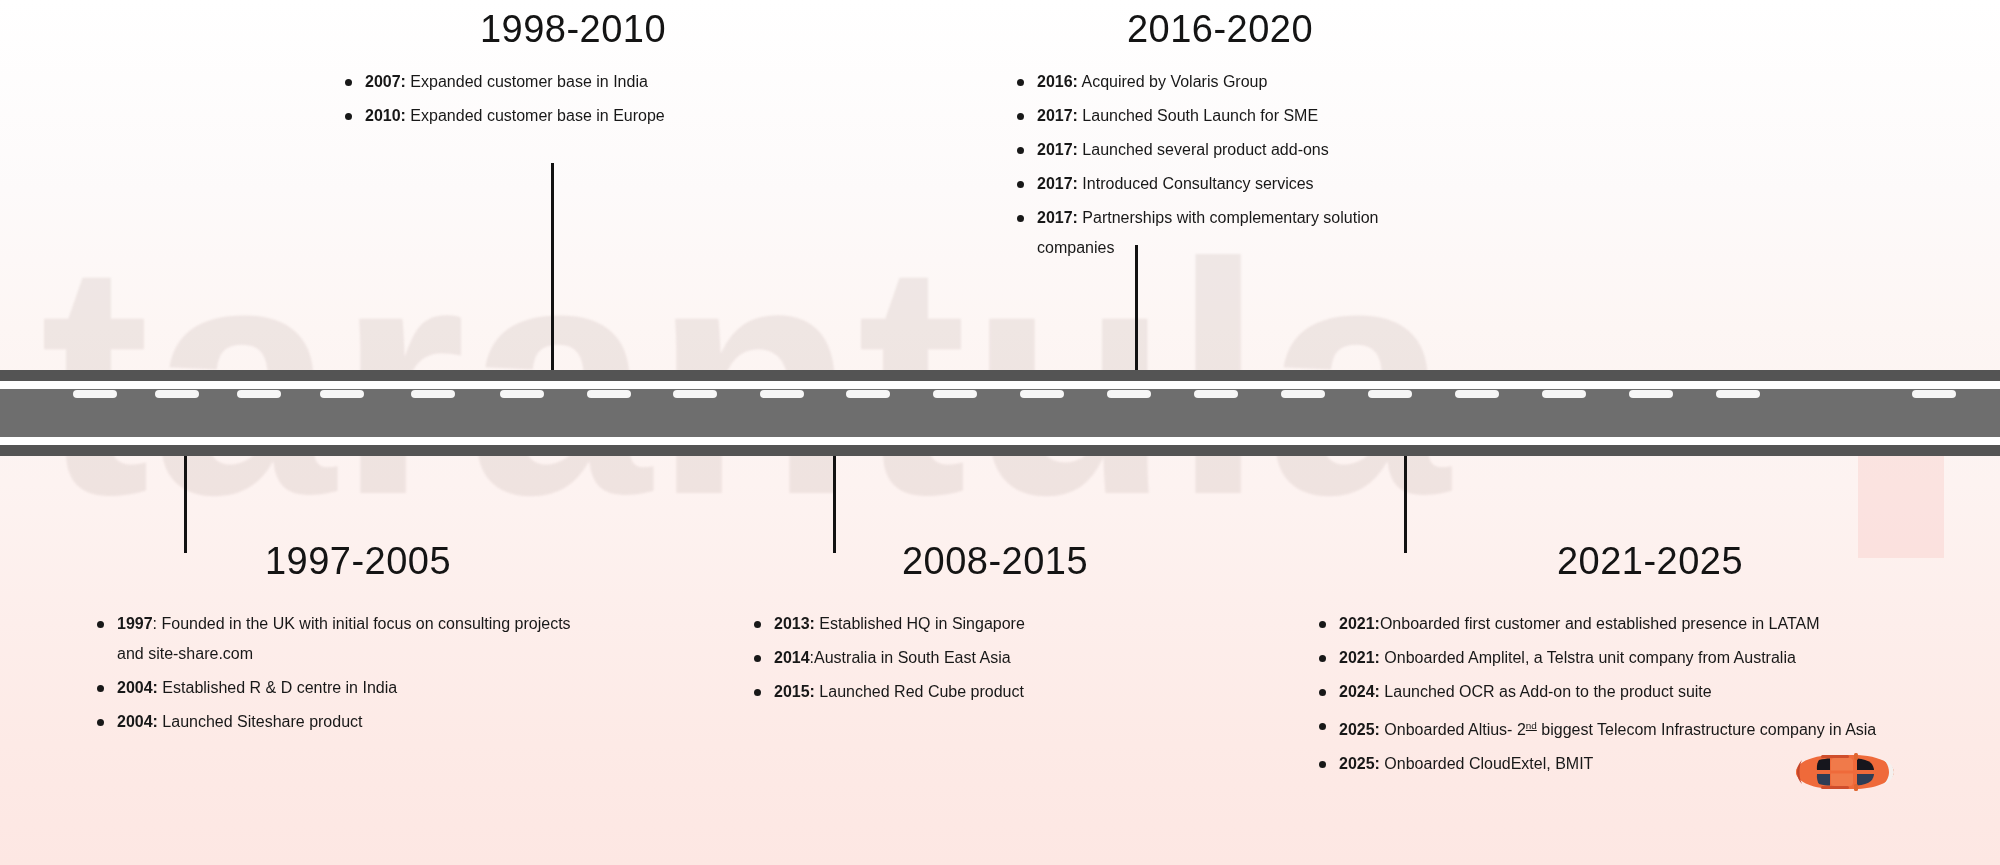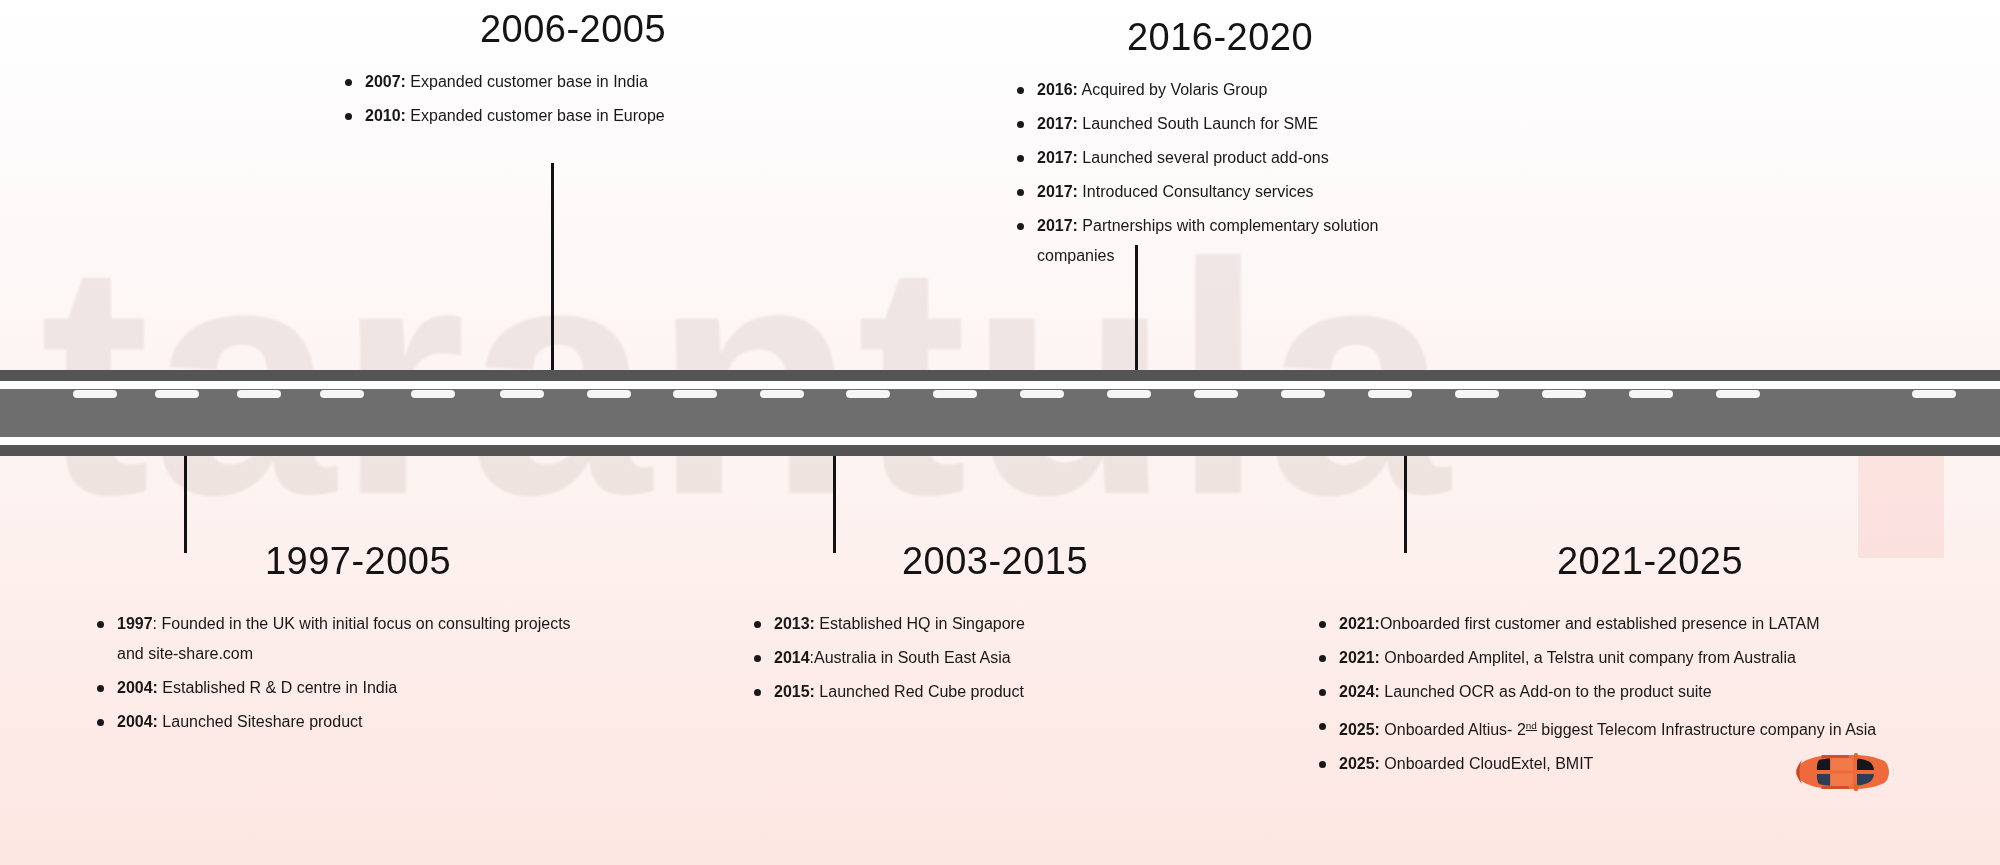--- a/index.html
+++ b/index.html
@@ -157,21 +157,21 @@
     font-weight: 700;
   }
   sup {
     font-size: 0.62em;
     vertical-align: super;
     text-decoration: underline;
   }
 
   
   #block-2006 { left: 338px; top: 8px; width: 470px; }
-  #block-2016 { left: 1010px; top: 8px; width: 520px; margin-top: 8px; }
+  #block-2016 { left: 1010px; top: 8px; width: 520px; }
   #block-1997 { left: 78px; top: 540px; width: 560px; }
   #block-2011 { left: 735px; top: 540px; width: 520px; }
   #block-2021 { left: 1300px; top: 540px; width: 700px; }
 
   #block-1997 .block-heading,
   #block-2011 .block-heading,
   #block-2021 .block-heading { margin-bottom: 26px; }
 
   #block-1997 .bullets,
   #block-2011 .bullets,
@@ -233,21 +233,21 @@
       <path d="M124 71 C136 70 146 67 152 62 C156 57 158 52 158 48 L124 48 Z" fill="#2e3d55"></path>
       <rect x="44" y="41" width="114" height="6" fill="#ef6a3a"></rect>
       <rect x="52" y="10" width="56" height="6" rx="3" fill="#cf4e2c"></rect>
       <rect x="52" y="72" width="56" height="6" rx="3" fill="#cf4e2c"></rect>
       <rect x="118" y="6" width="8" height="14" rx="3" fill="#e0652f"></rect>
       <rect x="118" y="68" width="8" height="14" rx="3" fill="#e0652f"></rect>
     </svg>
   </div>
 
   <div class="block" id="block-2006">
-    <h2 class="block-heading centered">2006-2005</h2>
+    <h2 class="block-heading centered">1998-2010</h2>
     <ul class="bullets">
       <li><b>2007:</b><span> Expanded customer base in India</span></li>
       <li><b>2010:</b><span> Expanded customer base in Europe</span></li>
     </ul>
   </div>
 
   <div class="block" id="block-2016">
     <h2 class="block-heading centered" style="margin-left:-100px;">2016-2020</h2>
     <ul class="bullets">
       <li><b>2016:</b><span> Acquired by Volaris Group</span></li>
@@ -261,21 +261,21 @@
   <div class="block" id="block-1997">
     <h2 class="block-heading">1997-2005</h2>
     <ul class="bullets">
       <li style="max-width:470px;"><b>1997</b><span>: Founded in the UK with initial focus on consulting projects and site-share.com</span></li>
       <li><b>2004:</b><span> Established R &amp; D centre in India</span></li>
       <li><b>2004:</b><span> Launched Siteshare product</span></li>
     </ul>
   </div>
 
   <div class="block" id="block-2011">
-    <h2 class="block-heading">2003-2015</h2>
+    <h2 class="block-heading">2008-2015</h2>
     <ul class="bullets">
       <li><b>2013:</b><span> Established HQ in Singapore</span></li>
       <li><b>2014</b><span>:Australia in South East Asia</span></li>
       <li><b>2015:</b><span> Launched Red Cube product</span></li>
     </ul>
   </div>
 
   <div class="block" id="block-2021">
     <h2 class="block-heading">2021-2025</h2>
     <ul class="bullets">

